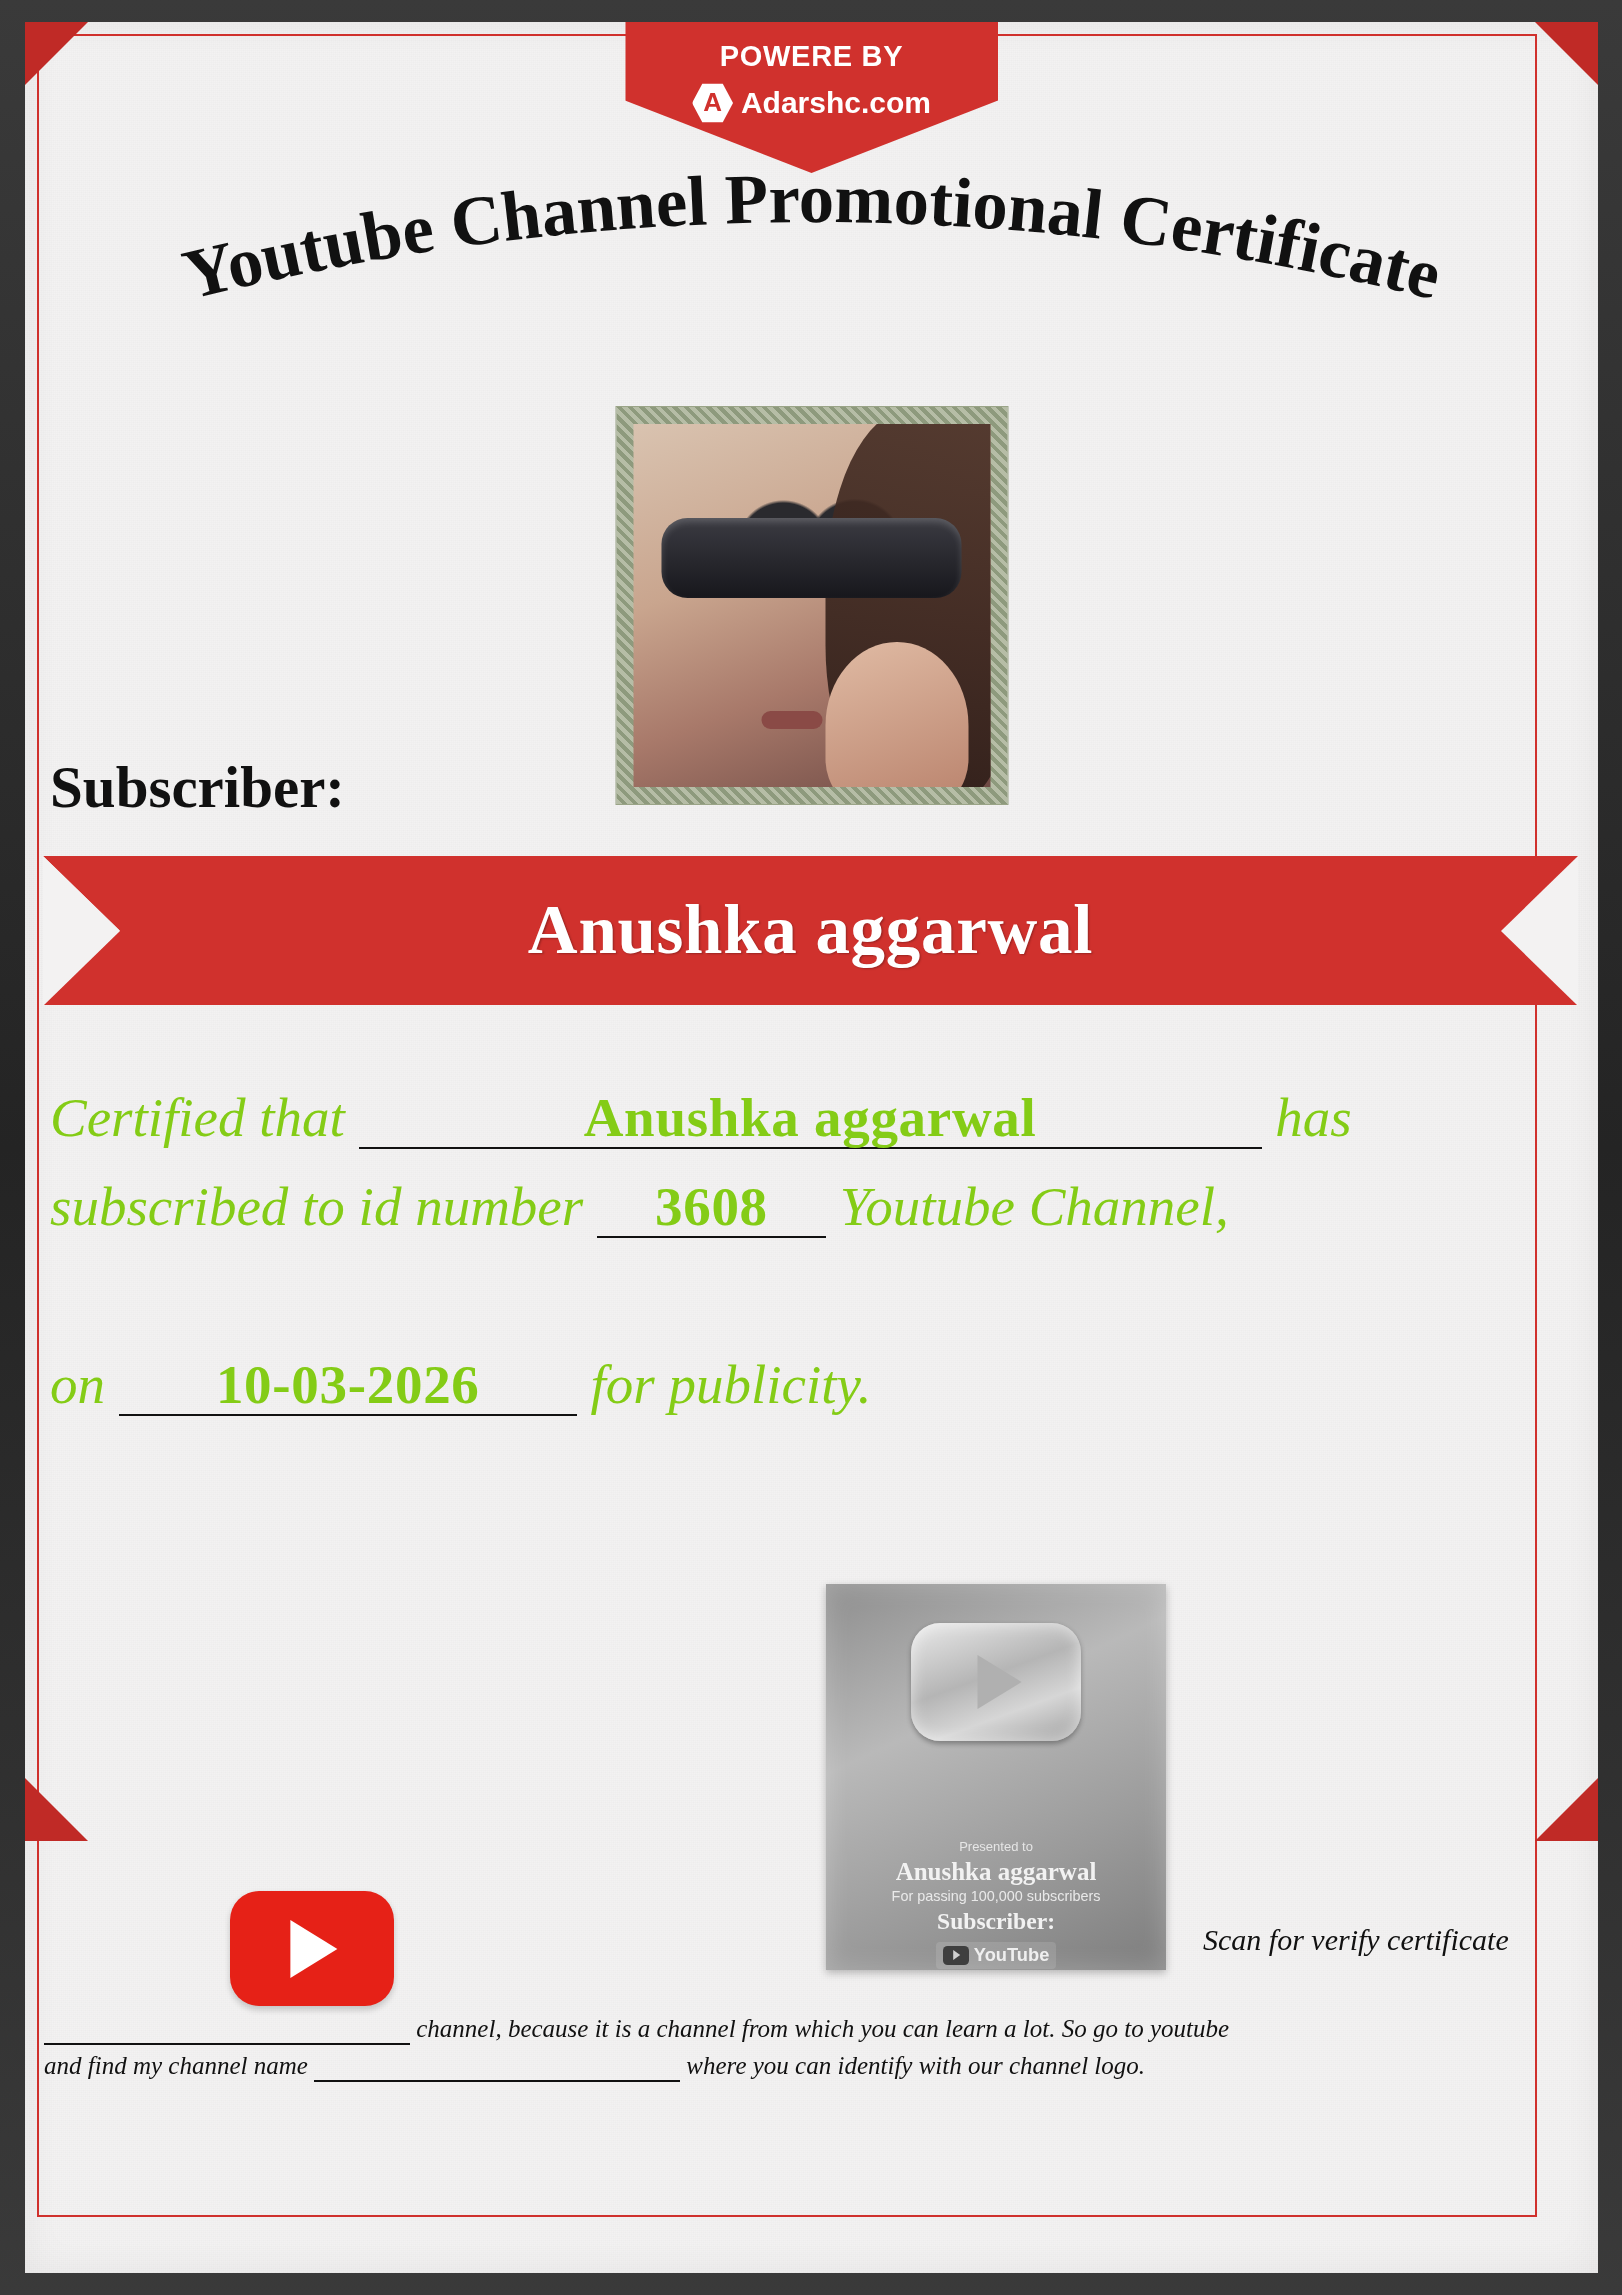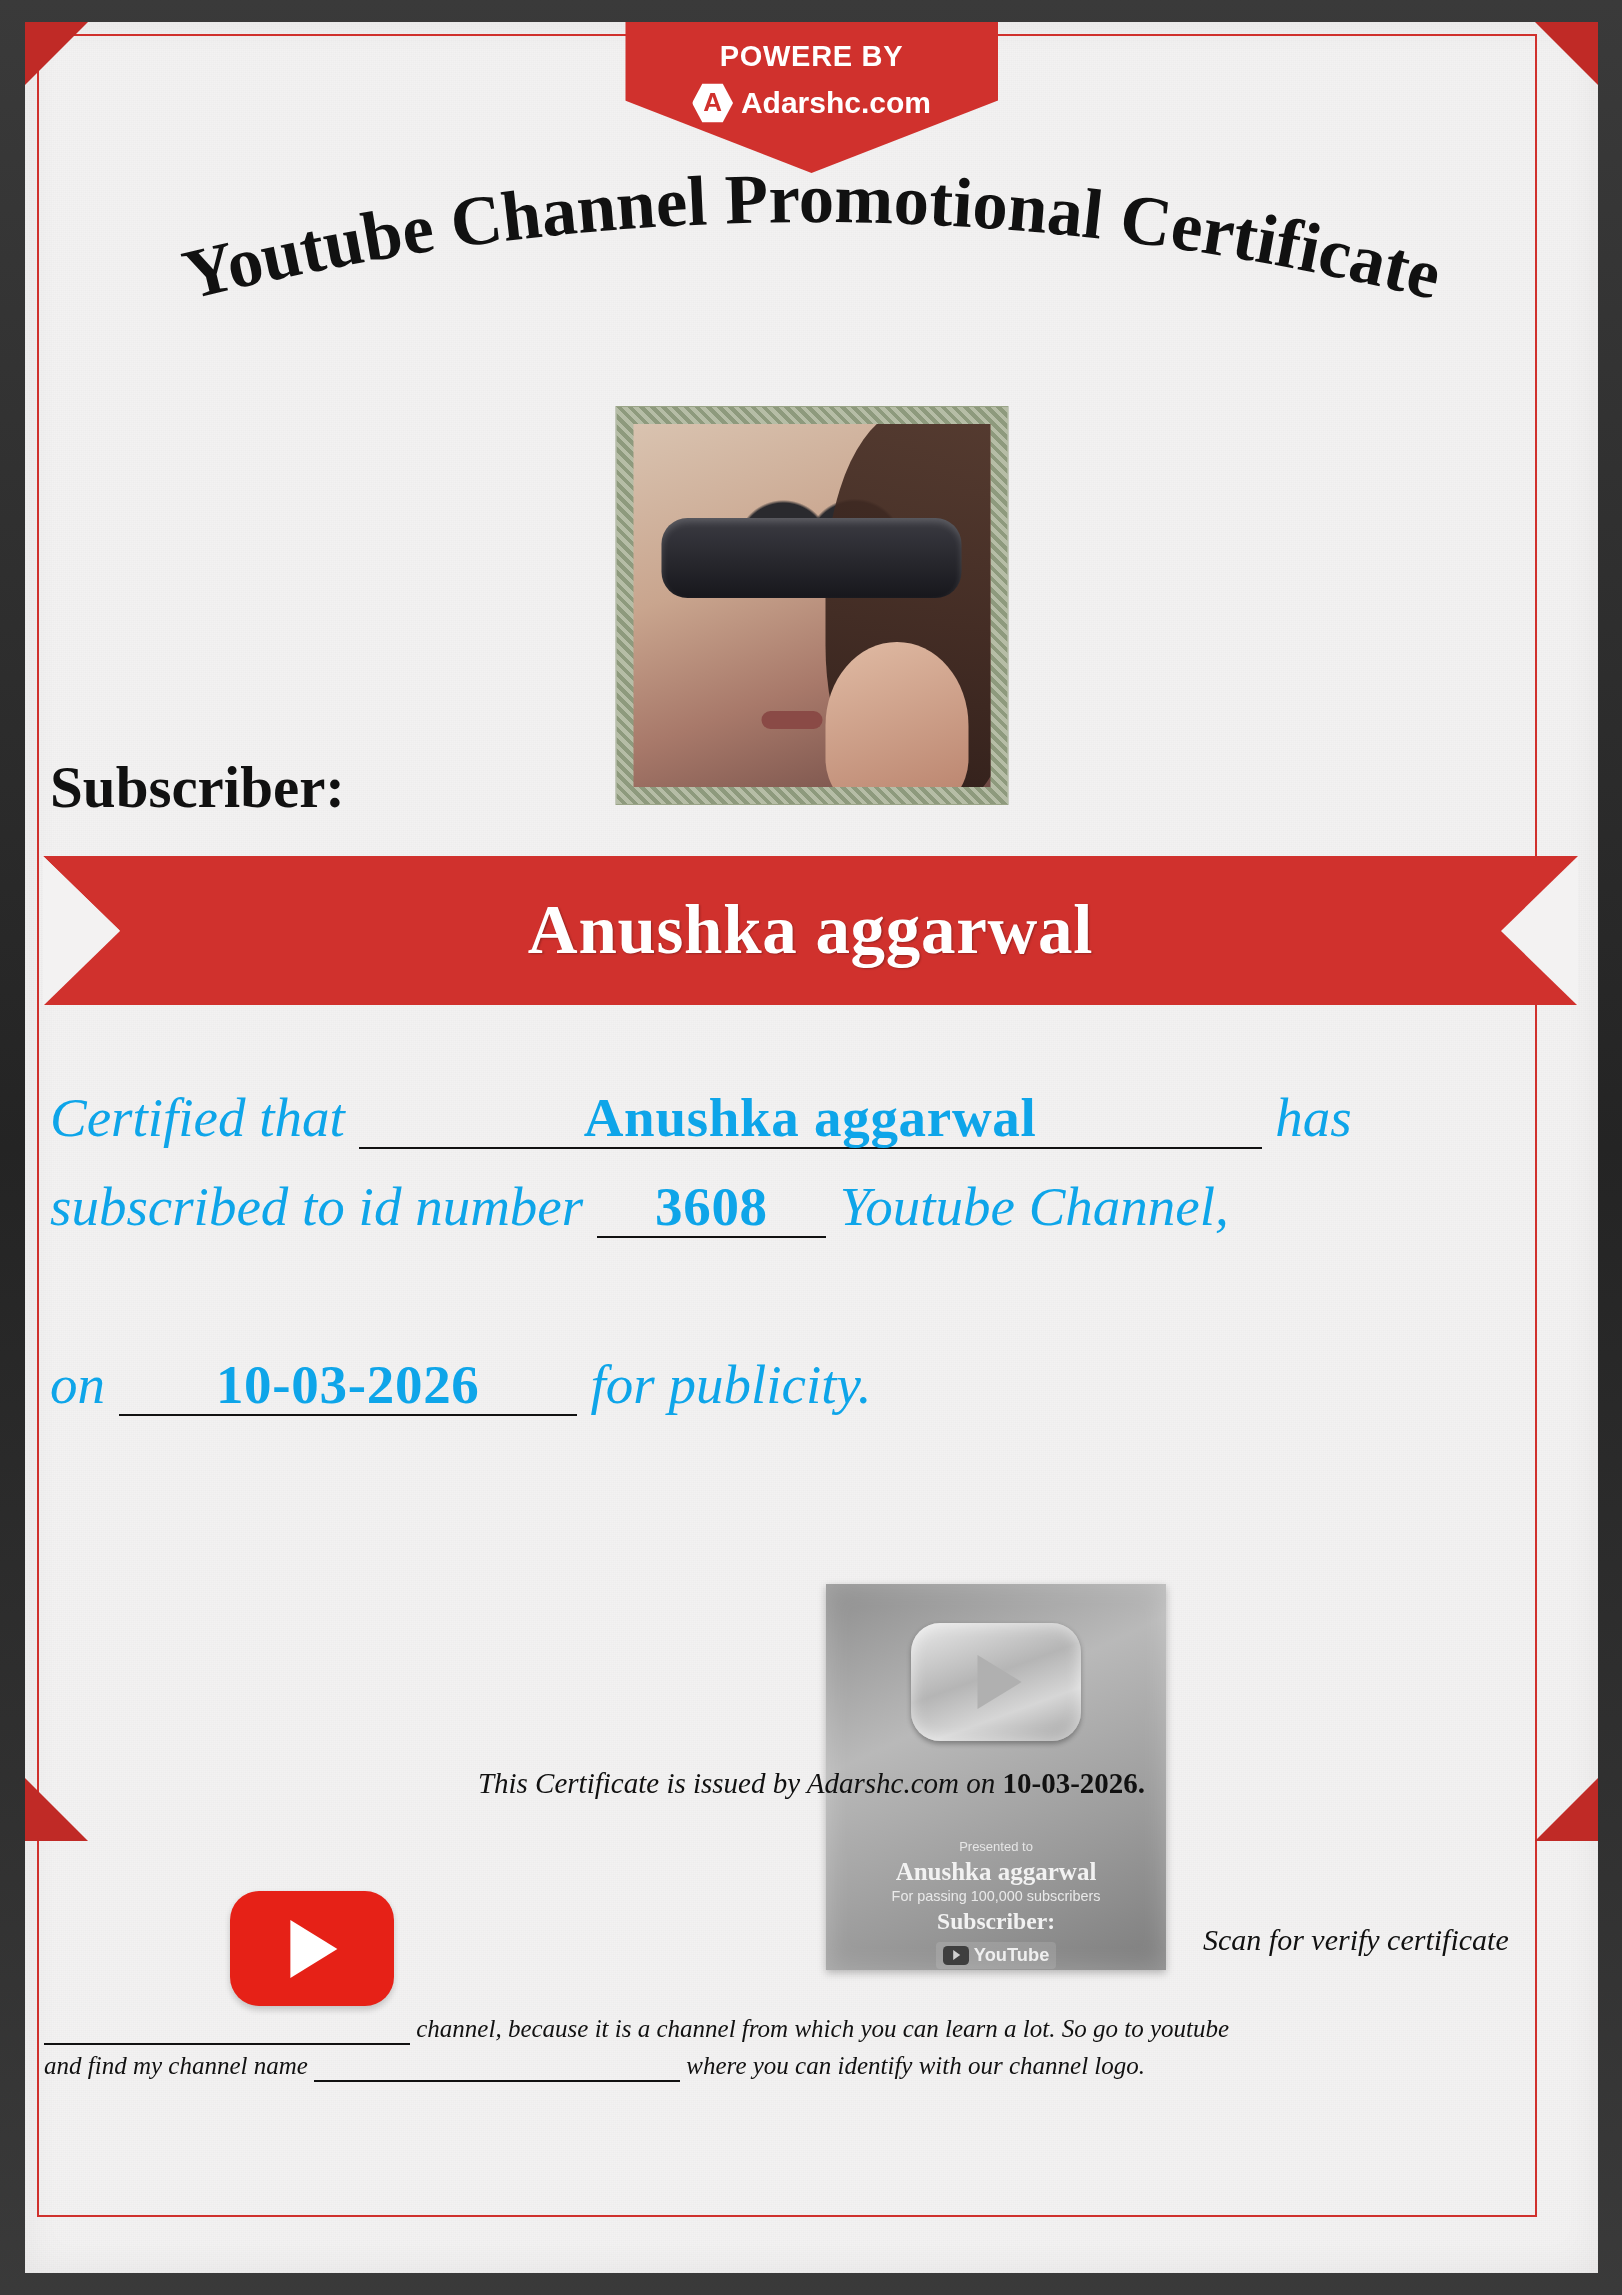--- a/index.html
+++ b/index.html
@@ -263,21 +263,21 @@
   
   .body-text {
     position: absolute;
     left: 50px;
     top: 1073px;
     width: 1518px;
     font-family: "Liberation Serif", serif;
     font-style: italic;
     font-size: 55px;
     line-height: 1.62;
-    color: #0ea5e9;
+    color: #84cc16;
   }
   .fill {
     font-style: normal;
     font-weight: bold;
     display: inline-block;
     text-align: center;
     border-bottom: 2.6px solid #111111;
     line-height: 1.05;
     letter-spacing: 0.7px;
   }
@@ -532,18 +532,14 @@
       <span class="blank empty1">&nbsp;</span>
       <span>channel, because it is a channel from which you can learn a lot. So go to youtube</span>
     </div>
     <div class="l3">
       <span>and find my channel name</span>
       <span class="blank empty2">&nbsp;</span>
       <span>where you can identify with our channel logo.</span>
     </div>
   </div>
 
-  <div class="issued">
-    <span>This Certificate is issued by Adarshc.com on</span>
-    <b>10-03-2026.</b>
-  </div>
 </div>
 
 
 </body></html>

